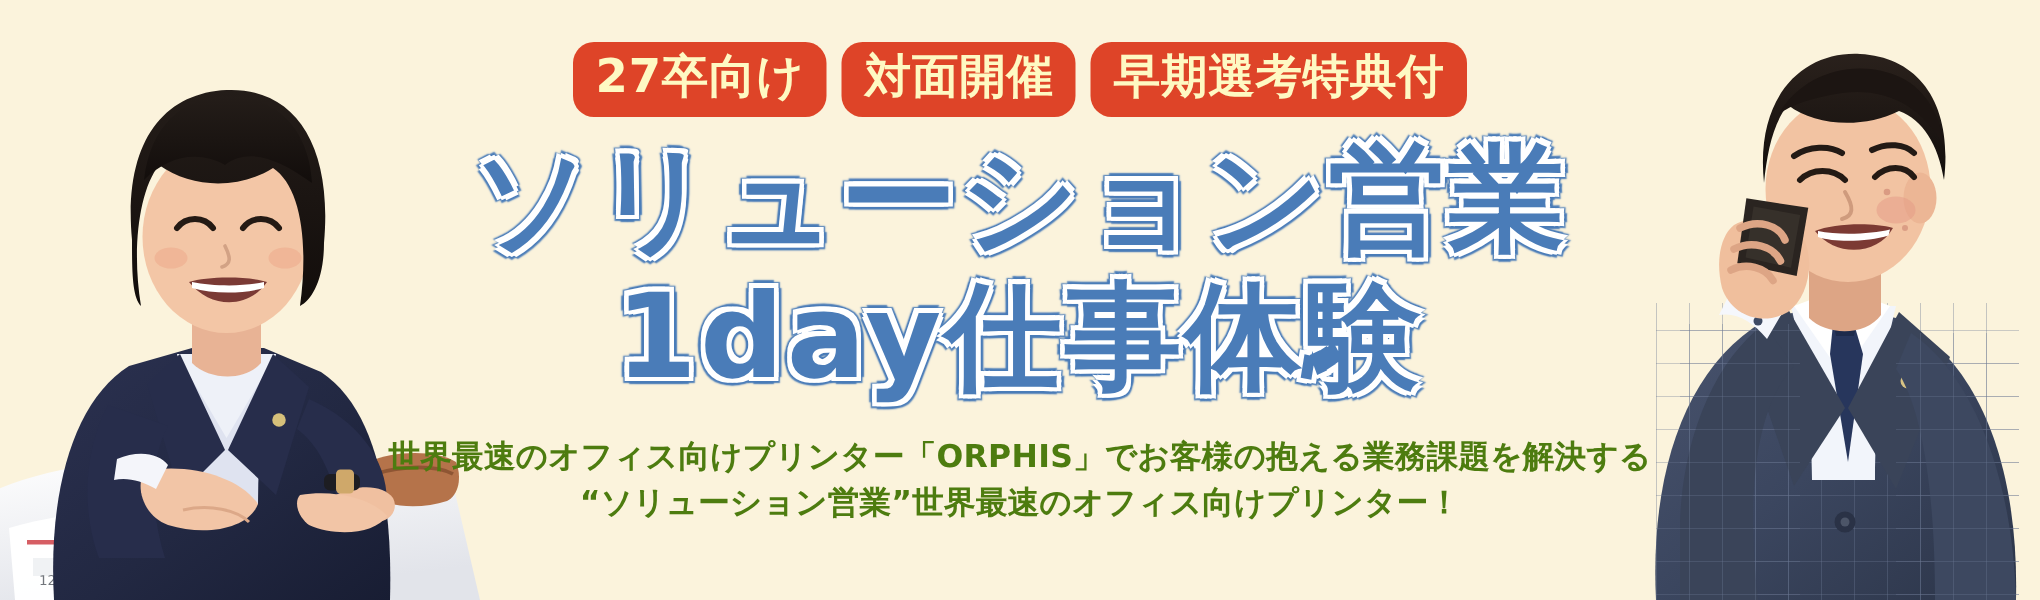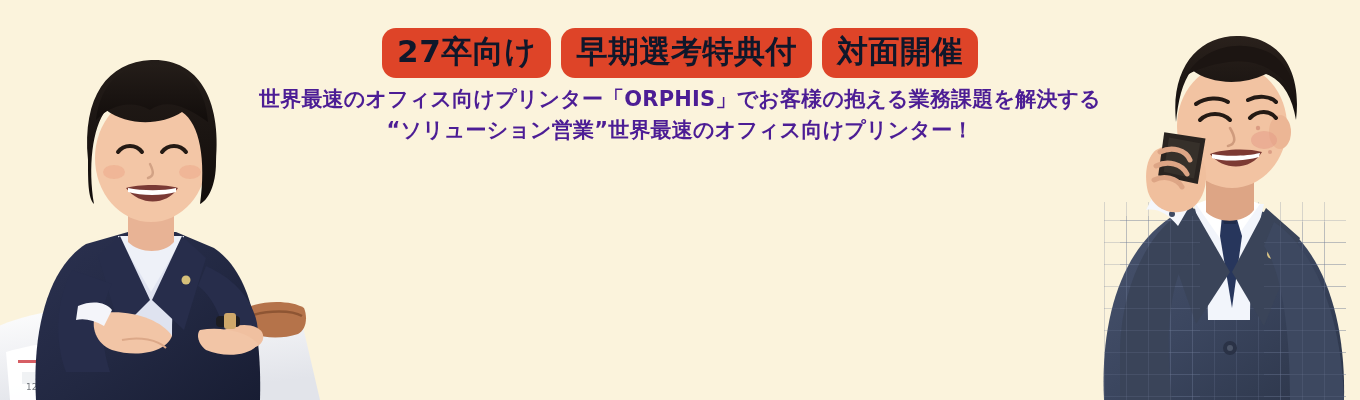--- a/index.html
+++ b/index.html
@@ -27,21 +27,21 @@
     z-index:5;
   }
 
   
   .badges{
     display:flex;flex-direction:row;align-items:center;
     gap:10px;margin-top:28px;
   }
   .badge{
     background:#de4428;
-    color:#0f172a;
+    color:#fef9c3;
     border-radius:14px;
     padding:5px 15px 8px 15px;
     font-size:31px;
     font-weight:bold;
     line-height:1.18;
     letter-spacing:0.5px;
     white-space:nowrap;
     font-family:"DejaVu Sans","Liberation Sans",sans-serif;
   }
 
@@ -66,23 +66,23 @@
        0   -3px 0 #ffffff,  0    3px 0 #ffffff,
       -4px -4px 1px #4a7cb8, 4px -4px 1px #4a7cb8,
       -4px  4px 1px #4a7cb8, 4px  4px 1px #4a7cb8,
       -5px  0   1px #4a7cb8, 5px  0   1px #4a7cb8,
        0   -5px 1px #4a7cb8, 0    5px 1px #4a7cb8;
   }
   .hl-line-2{margin-top:10px;}
 
   
   .subtitle{
-    margin-top:6px;
+    margin-top:22px;
     text-align:center;
-    color:#4c1d95;
+    color:#4d7c0f;
     font-family:"DejaVu Sans","Liberation Sans",sans-serif;
     font-size:21px;
     font-weight:bold;
     line-height:1.5;
     letter-spacing:0.2px;
     white-space:nowrap;
   }
   .sub-line{display:block;}
 </style>
 </head>
@@ -266,24 +266,28 @@
         <path d="M214 222 C 256 250, 282 320, 284 400 L 230 400 C 230 330, 222 272, 204 246 Z" fill="#3d4860"></path>
         <rect x="204" y="222" width="82" height="178" fill="url(#plaid)"></rect>
       </g>
     </svg>
   </div>
 
   <div class="center">
 
     <div class="badges">
       <span class="badge">27卒向け</span>
+      <span class="badge">対面開催</span>
       <span class="badge">早期選考特典付</span>
-      <span class="badge">対面開催</span>
     </div>
 
+    <div class="headline">
+      <div class="hl-line hl-line-1">ソリューション営業</div>
+      <div class="hl-line hl-line-2">1day仕事体験</div>
+    </div>
 
     <div class="subtitle">
       <span class="sub-line">世界最速のオフィス向けプリンター「ORPHIS」でお客様の抱える業務課題を解決する</span>
       <span class="sub-line">“ソリューション営業”世界最速のオフィス向けプリンター！</span>
     </div>
 
   </div>
 </div>
 
 </body></html>

